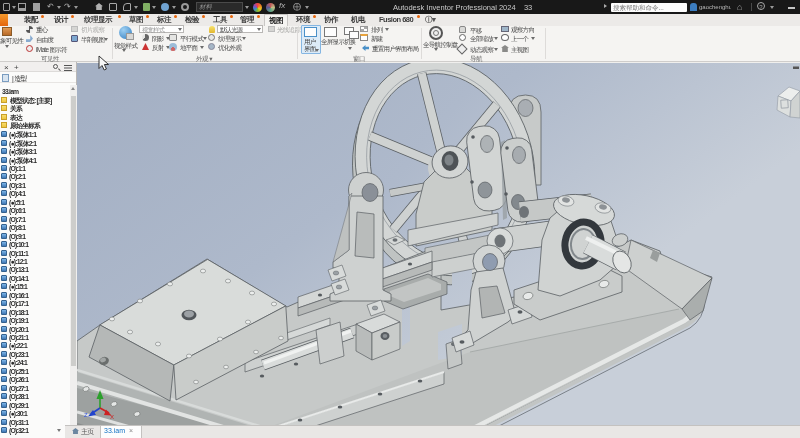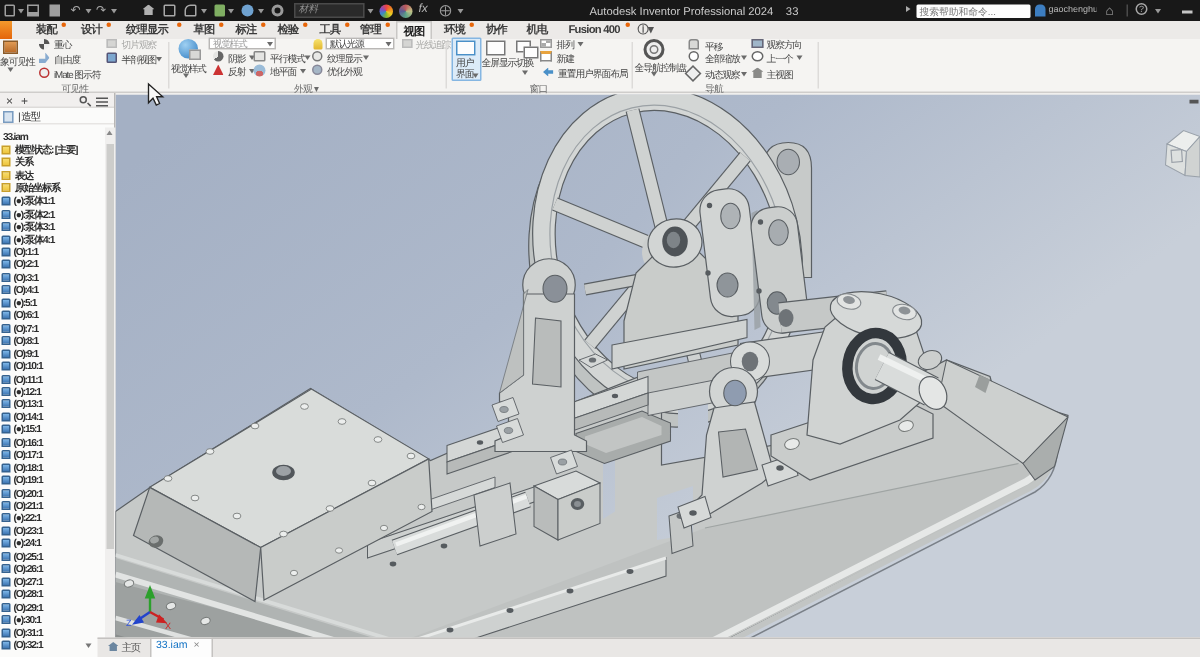--- a/index.html
+++ b/index.html
@@ -95,21 +95,21 @@
     <div class="dot" style="left:202px"></div>
 <div class="tab" style="left:213px">工具</div>
     <div class="dot" style="left:230px"></div>
 <div class="tab" style="left:240px">管理</div>
     <div class="dot" style="left:257px"></div>
 <div class="tab active" style="left:264px;padding:0 4px">视图</div>
 <div class="tab" style="left:296px">环境</div>
     <div class="dot" style="left:313px"></div>
 <div class="tab" style="left:324px">协作</div>
 <div class="tab" style="left:351px">机电</div>
-<div class="tab" style="left:379px">Fusion 400</div>
+<div class="tab" style="left:379px">Fusion 680</div>
     <div class="dot" style="left:417px"></div>
 <div class="tab" style="left:425px;color:#555">ⓘ▾</div>
 
 <div id="ribbon"></div>
 
 <div class="ricon" style="left:2px;top:27px;width:10px;height:9px;background:linear-gradient(#e09a54,#b96a28);border:1px solid #8a5a28"></div>
 <div class="rtext" style="left:0px;top:37px">象可见性</div>
 <div class="dn" style="left:5px;top:45px"></div>
 <div class="ricon" style="left:26px;top:26px;width:7px;height:7px;border-radius:50%;background:conic-gradient(#555 0 25%,#eee 0 50%,#555 0 75%,#eee 0)"></div>
 <div class="rtext" style="left:36px;top:26px">重心</div>

